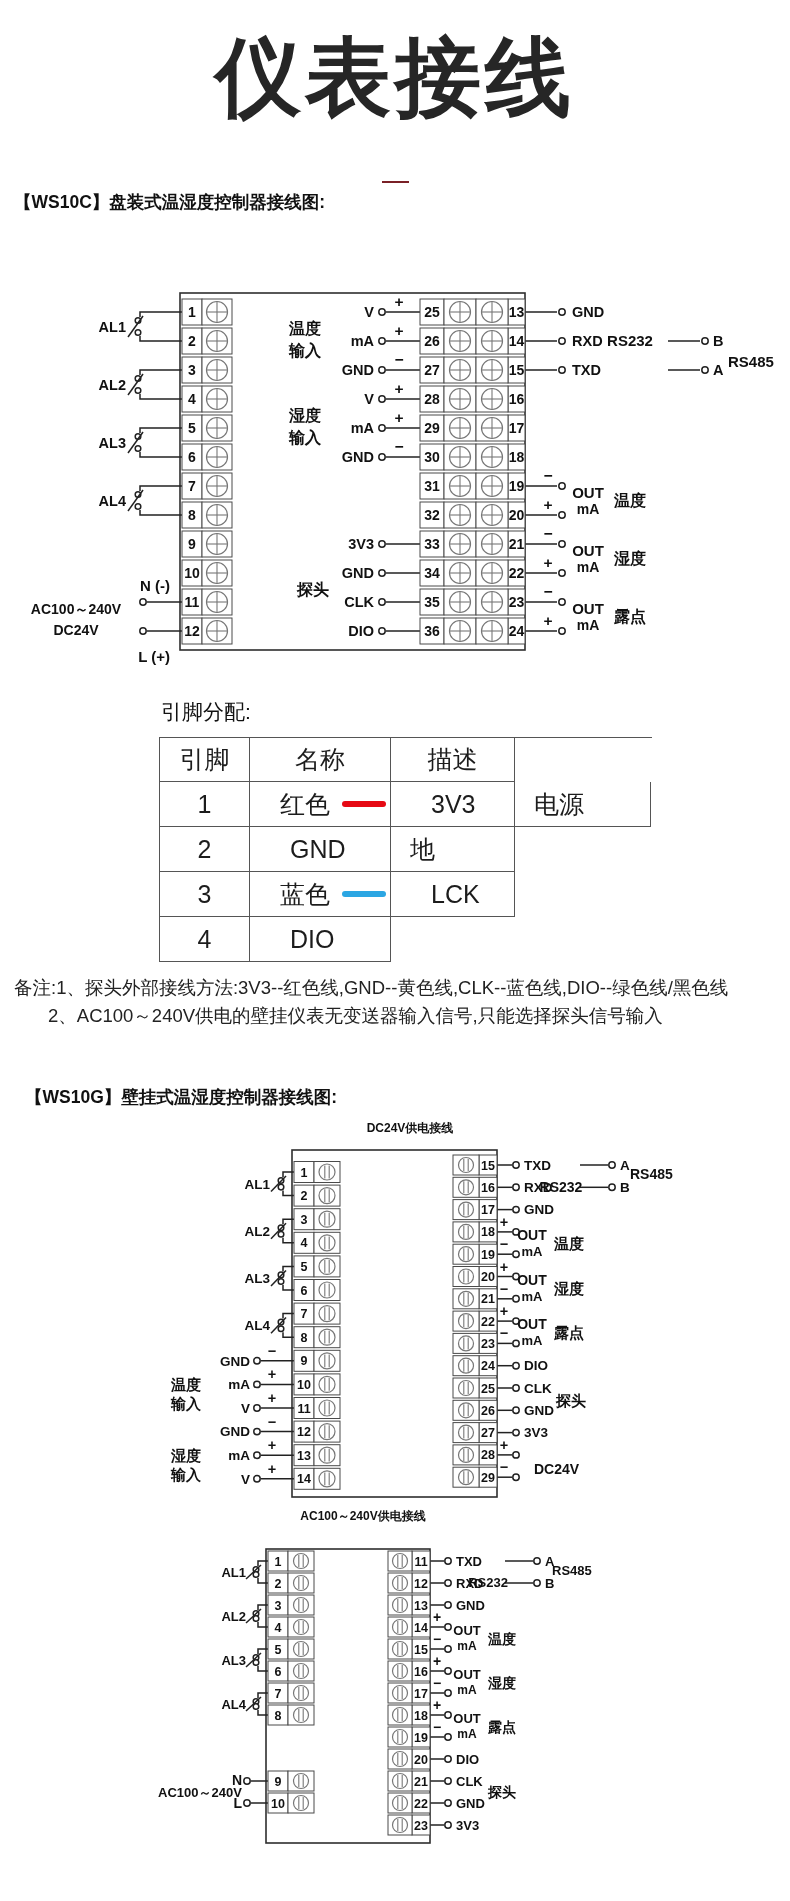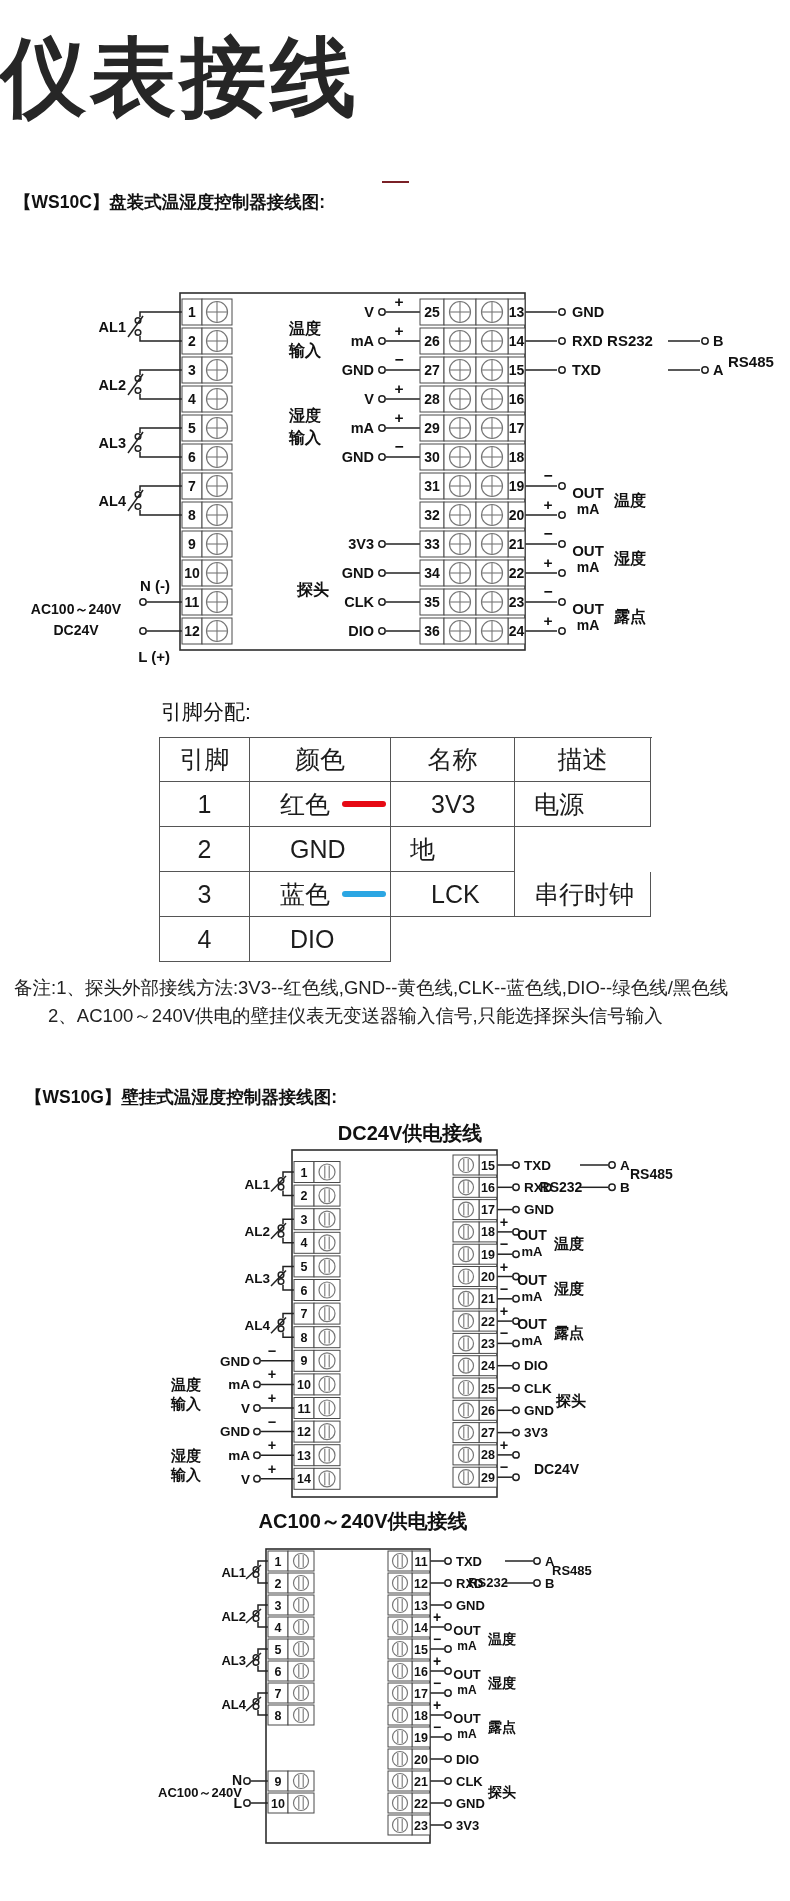--- a/index.html
+++ b/index.html
@@ -1,26 +1,26 @@
 <!DOCTYPE html>
 <html><head>
 <meta charset="utf-8">
 <style>
   *{margin:0;padding:0;box-sizing:border-box}
   html,body{background:#fff}
   body{width:790px;height:1901px;position:relative;overflow:hidden;
        font-family:"Liberation Sans","DejaVu Sans",sans-serif;color:#1c1c1c}
   .abs{position:absolute}
-  #main-title{top:30px;left:0;width:790px;text-align:left;font-size:86px;line-height:1.1;
+  #main-title{top:30px;left:0;width:790px;text-align:center;font-size:86px;line-height:1.1;
               font-weight:900;letter-spacing:4px;color:#262626}
   #divider{top:181px;left:382px;width:27px;height:2px}
   .sec-heading{font-size:17.5px;font-weight:700;color:#111;white-space:nowrap}
   #ws10c-heading{top:190px;left:14px}
   #ws10g-heading{top:1085px;left:25px}
-  .sub-heading{font-size:20px;font-weight:700;color:#111;text-align:center}
+  .sub-heading{font-size:12px;font-weight:700;color:#111;text-align:center}
   #sub-dc{top:1120px;left:240px;width:340px}
   #sub-ac{top:1508px;left:190px;width:346px}
   #pin-heading{top:698px;left:161px;font-size:21px;font-weight:400;color:#111}
   
   #pin-table{top:737px;left:159px;width:493px;border-left:1.5px solid #555;border-top:1.5px solid #555;font-size:25px}
   .pt-row{display:grid;grid-template-columns:90px 141px 124px 136px}
   .pt-cell{border-right:1.5px solid #555;border-bottom:1.5px solid #555;display:flex;align-items:center;height:45px}
   .pt-head .pt-cell{height:44px;justify-content:center}
   .pt-pin{justify-content:center}
   .pt-color{padding-left:30px}
@@ -511,21 +511,20 @@
       <text x="170" y="356" class="dtext" font-size="15" text-anchor="end">N (-)</text>
       <text x="170" y="427" class="dtext" font-size="15" text-anchor="end">L (+)</text>
       <text x="76" y="379" class="dtext" font-size="14" text-anchor="middle">AC100～240V</text>
       <text x="76" y="400" class="dtext" font-size="14" text-anchor="middle">DC24V</text>
     </svg></div>
 
 <div class="abs" id="pin-heading">引脚分配:</div>
 <div class="abs" id="pin-table">
     <div class="pt-row pt-head">
       <div class="pt-cell">引脚</div>
-      <div class="pt-cell">颜色</div>
       <div class="pt-cell">名称</div>
       <div class="pt-cell">描述</div>
     </div>
     <div class="pt-row">
       <div class="pt-cell pt-pin">1</div>
       <div class="pt-cell pt-color">
         <span>红色</span>
         <span class="color-line" style="background: rgb(230, 9, 20);"></span>
       </div>
       <div class="pt-cell pt-name">3V3</div>
@@ -536,21 +535,20 @@
       <div class="pt-cell pt-name">GND</div>
       <div class="pt-cell pt-desc">地</div>
     </div>
     <div class="pt-row">
       <div class="pt-cell pt-pin">3</div>
       <div class="pt-cell pt-color">
         <span>蓝色</span>
         <span class="color-line" style="background: rgb(43, 166, 227);"></span>
       </div>
       <div class="pt-cell pt-name">LCK</div>
-      <div class="pt-cell pt-desc">串行时钟</div>
     </div>
     <div class="pt-row">
       <div class="pt-cell pt-pin">4</div>
       <div class="pt-cell pt-name">DIO</div>
     </div>
   </div>
 
 <div class="abs note-line" id="note-1">备注:1、探头外部接线方法:3V3--红色线,GND--黄色线,CLK--蓝色线,DIO--绿色线/黑色线</div>
 <div class="abs note-line" id="note-2">2、AC100～240V供电的壁挂仪表无变送器输入信号,只能选择探头信号输入</div>
 

